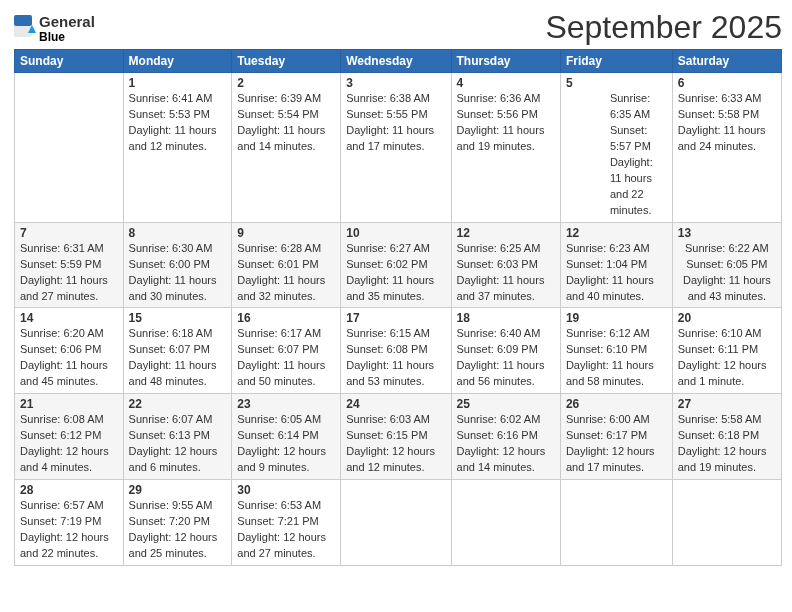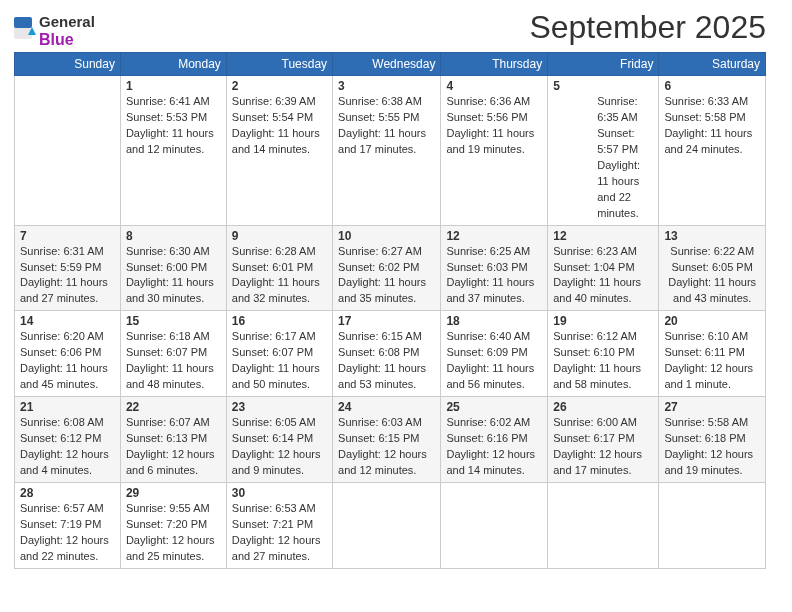--- a/index.html
+++ b/index.html
@@ -7,21 +7,21 @@
       font-family: Arial, sans-serif;
       background: #fff;
       width: 792px;
       height: 612px;
       overflow: hidden;
     }
     .page {
       width: 792px;
       height: 510px;
       background: #fff;
-      padding: 10px 26px 10px 14px;
+      padding: 10px 10px 10px 14px;
     }
     .header {
       display: flex;
       align-items: flex-start;
       justify-content: space-between;
       margin-bottom: 4px;
     }
     .logo {
       display: flex;
       align-items: center;
@@ -32,23 +32,23 @@
       display: flex;
       flex-direction: column;
       line-height: 1.1;
     }
     .logo-general {
       font-size: 15px;
       font-weight: bold;
       color: #333;
     }
     .logo-blue {
-      font-size: 16px;
+      font-size: 12px;
       font-weight: bold;
-      color: #a21caf;
+      color: #000000;
     }
     .logo-icon {
       width: 22px;
       height: 28px;
       margin-right: 3px;
     }
     .title-section {
       text-align: right;
     }
     .month-title {
@@ -64,23 +64,23 @@
     }
     .calendar {
       width: 100%;
       border-collapse: collapse;
       border: 1px solid #ccc;
     }
     .calendar th {
       background: #2e6db4;
       color: #fff;
       font-size: 12px;
-      font-weight: normal;
+      font-weight: bold;
       padding: 4px 5px;
-      text-align: right;
+      text-align: left;
       border: 1px solid #2a5fa0;
     }
     .calendar td {
       vertical-align: top;
       border: 1px solid #ccc;
       padding: 3px 5px;
       width: 113px;
       min-height: 70px;
       font-size: 9.5px;
       color: #333;

